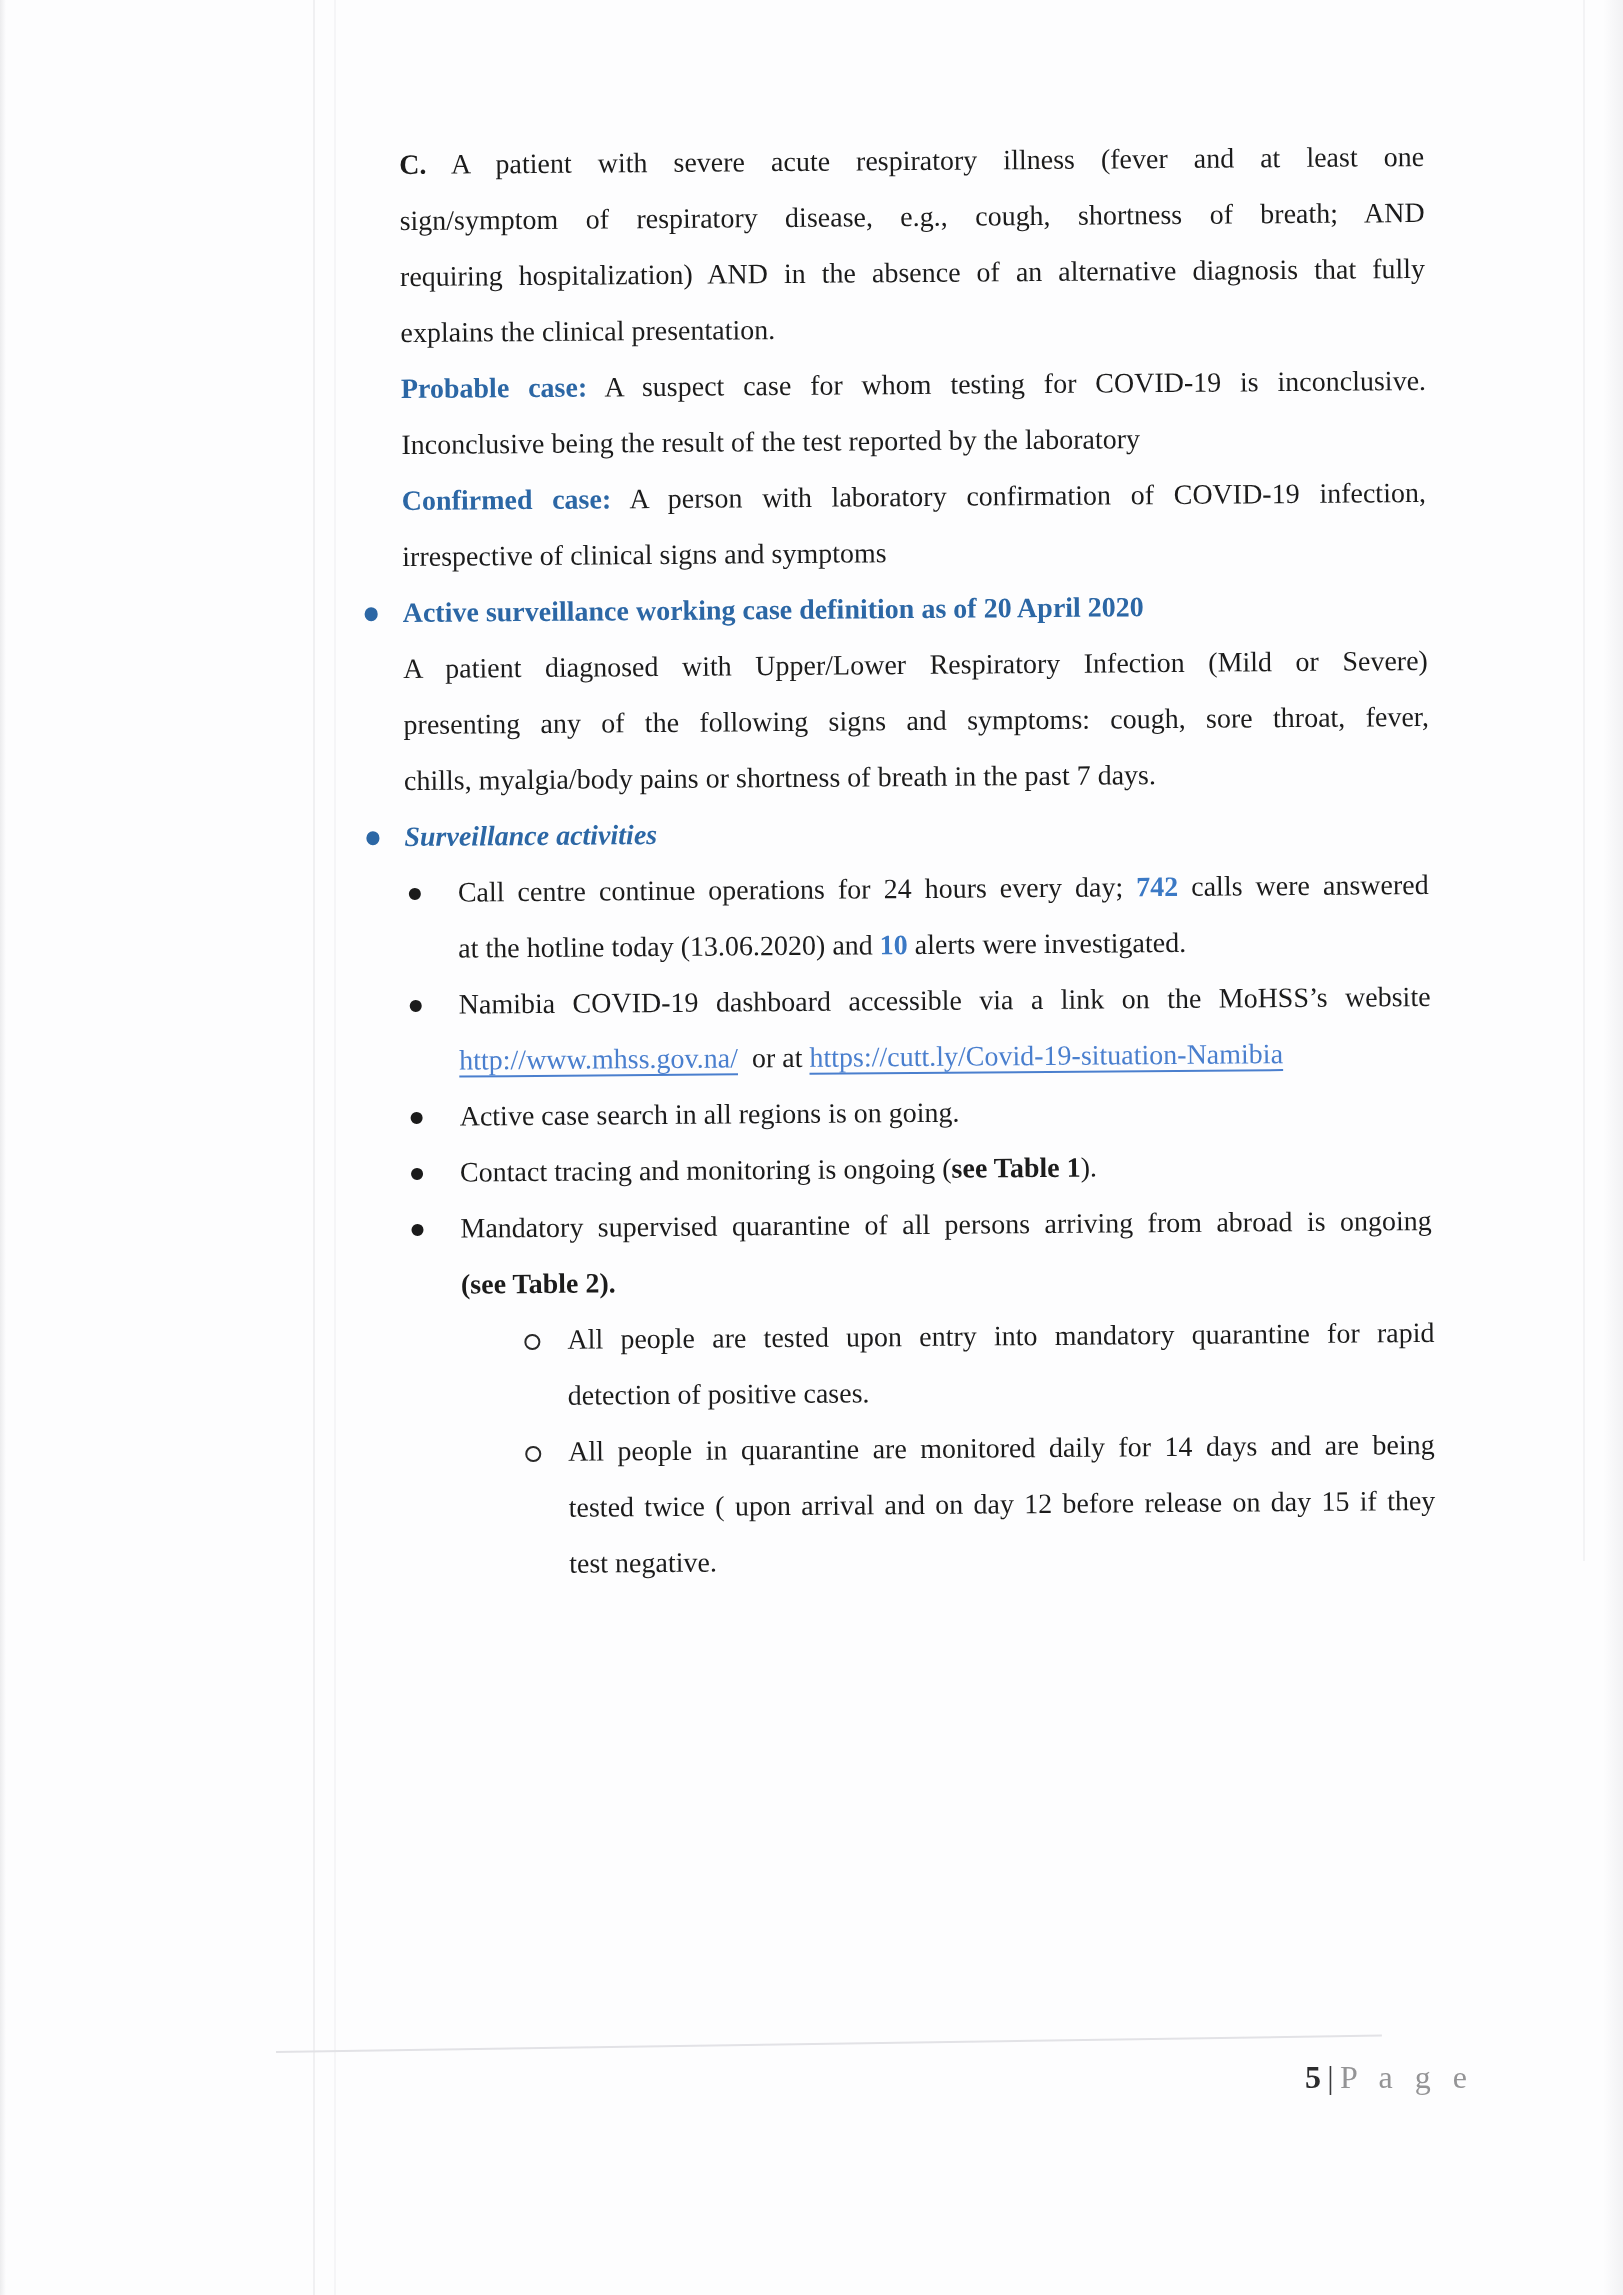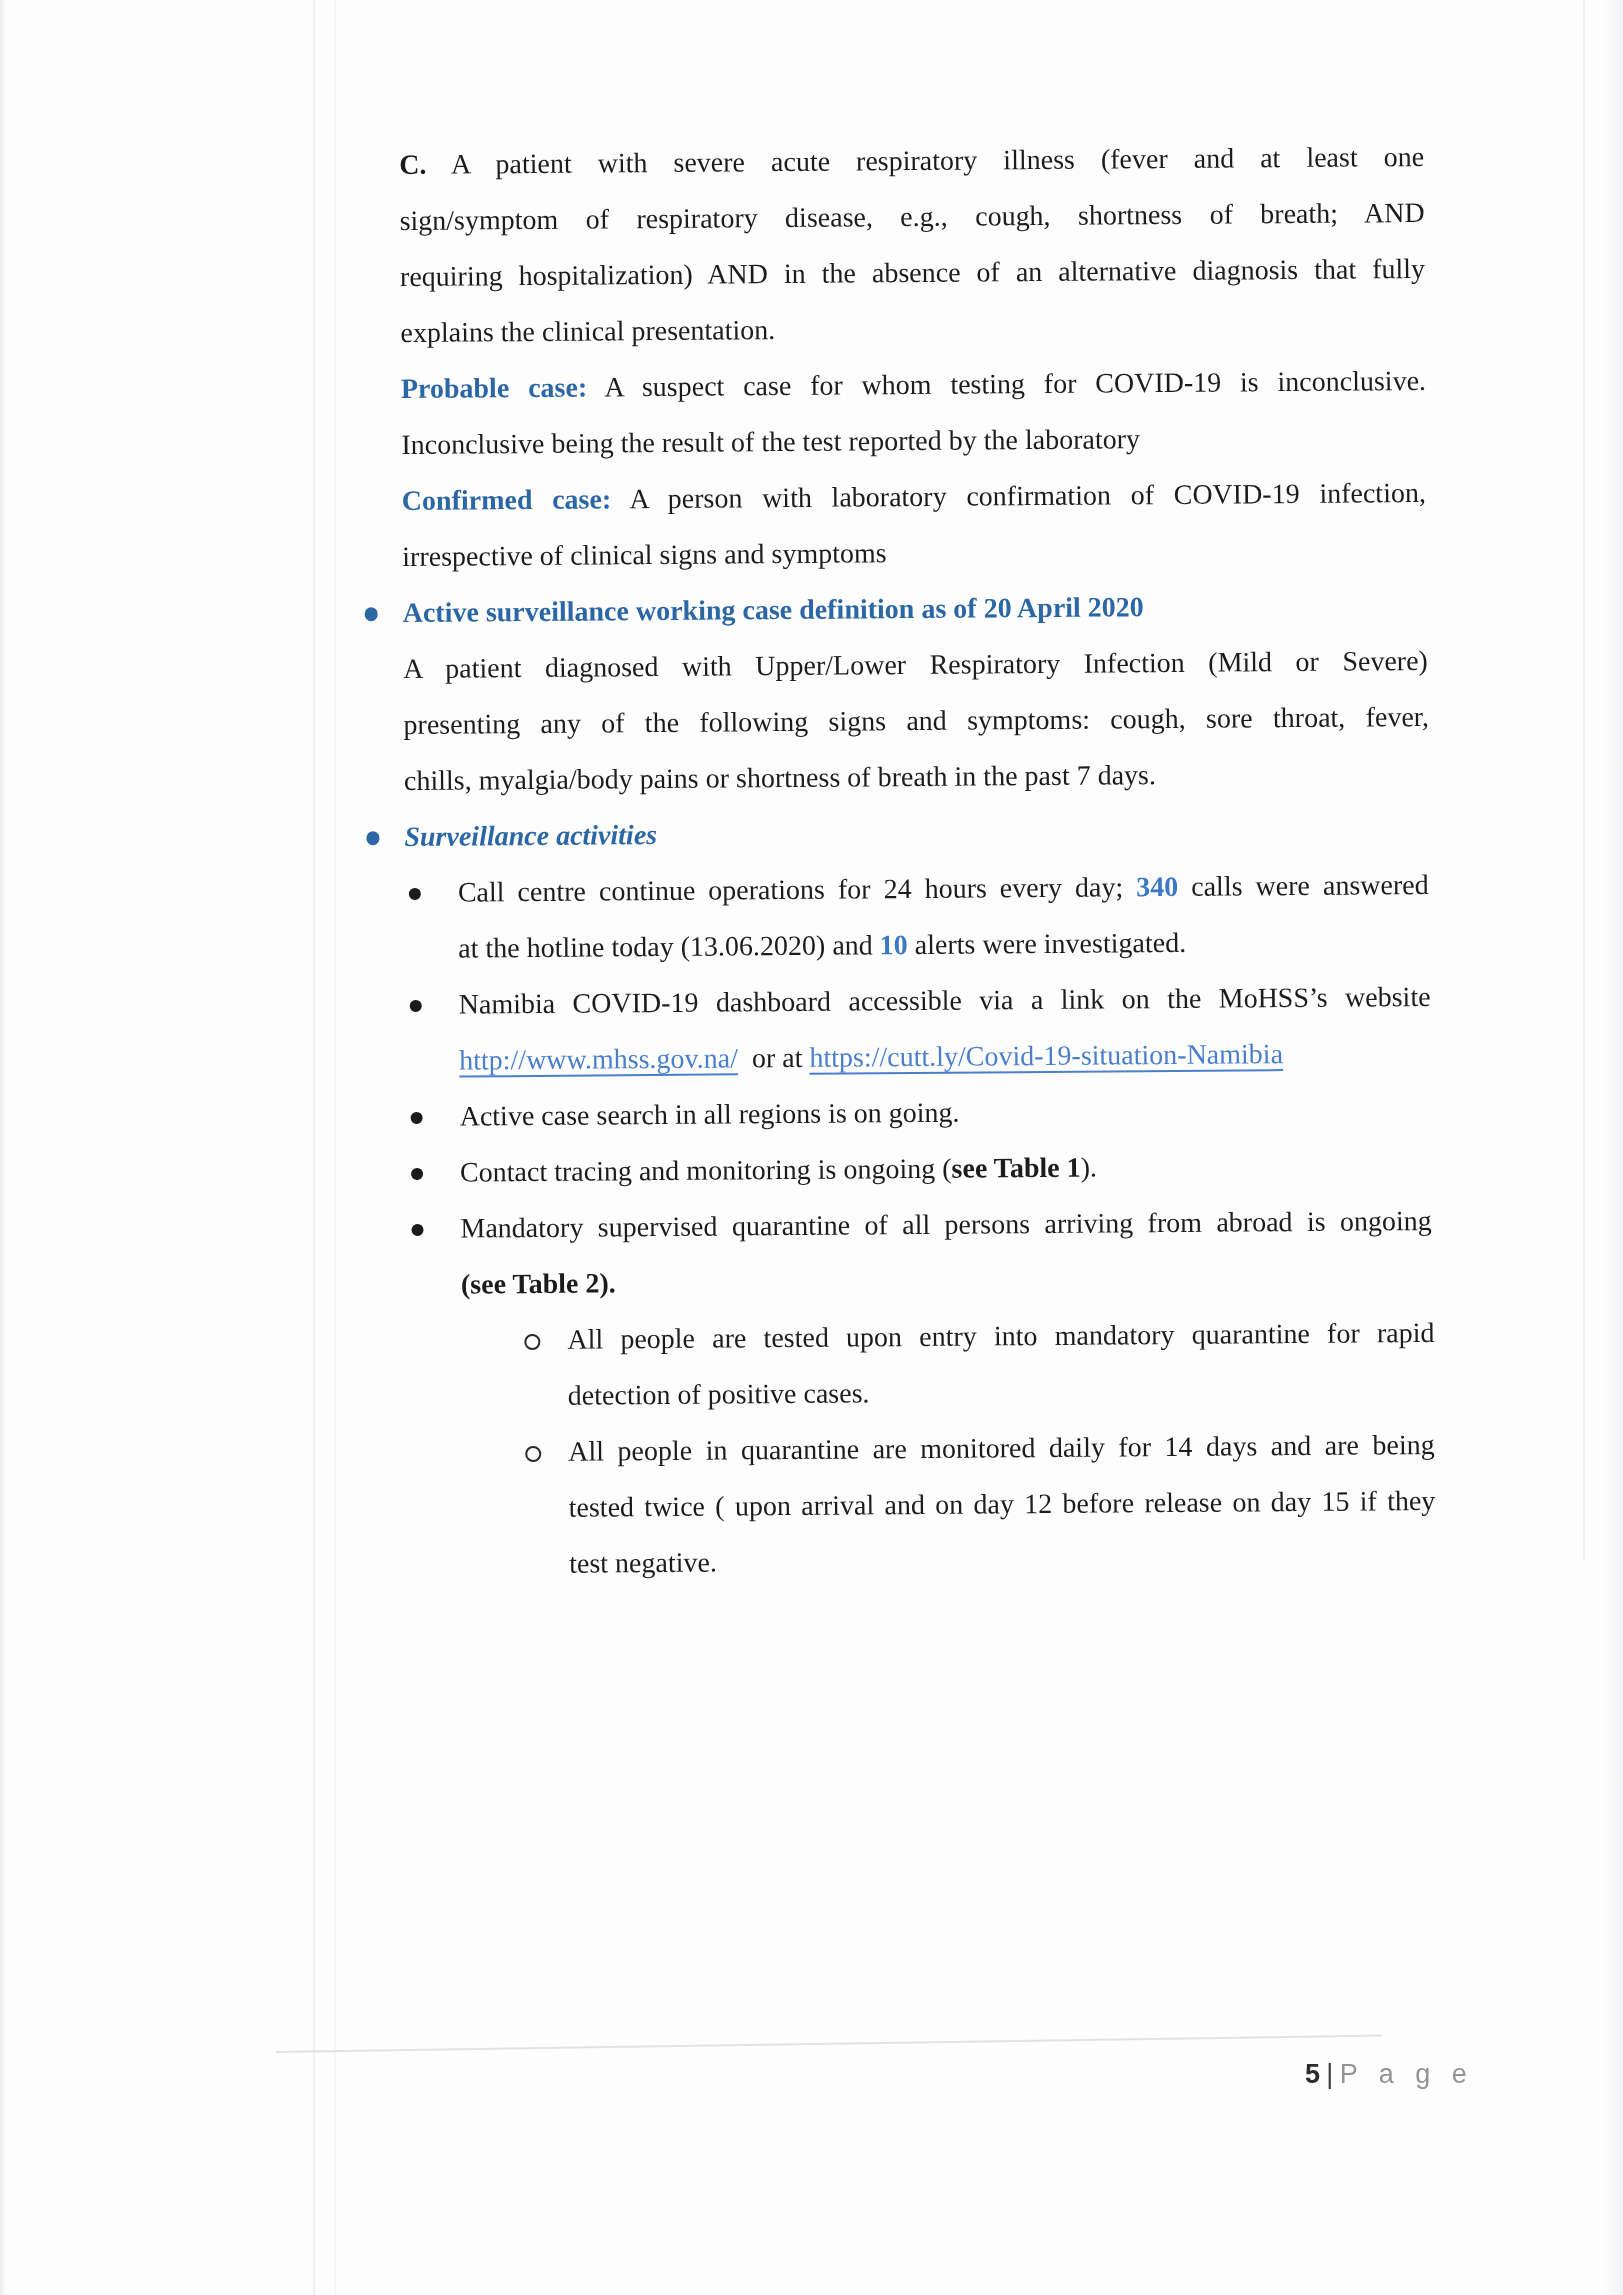--- a/index.html
+++ b/index.html
@@ -35,22 +35,22 @@
   .s-blue-bold-italic{color:var(--heading-blue,#2c67a5);font-weight:700;font-style:italic;}
   .s-accent{color:var(--accent-blue,#3b79c5);font-weight:700;}
   .s-link{color:var(--link-blue,#4a7fce);text-decoration:underline;text-decoration-thickness:2px;text-underline-offset:5.5px;cursor:pointer;}
 
   .footer-rule{
     position:absolute;left:276px;top:2051px;width:1106px;height:1.6px;
     background:#e2e2e6;transform:rotate(-0.85deg);transform-origin:0 50%;
   }
   .footer{
     position:absolute;left:1305px;top:2059px;
-    font-family:Liberation Sans, sans-serif;
-    font-size:27px;color:#8e8e90;white-space:nowrap;
+    font-family:Liberation Serif, serif;
+    font-size:32px;color:#8e8e90;white-space:nowrap;
   }
   .footer .num{color:#2c2c2e;font-weight:600;letter-spacing:1.6px;}
   .footer .sep{color:#3a3a3c;font-weight:400;margin:0 6.3px 0 4.7px;}
   .footer .lbl{color:#949496;letter-spacing:7px;font-weight:400;}
 </style>
 </head>
 <body>
 
 <div class="scan-edge-left"></div>
 <div class="scan-line-a"></div>
@@ -65,21 +65,21 @@
     <div class="line" style="top: 168px; left: 0px; width: 1033px;"><span class="txt"><span>explains the clinical presentation.</span></span></div>
     <div class="line" style="top: 224px; left: 0px; width: 1033px;"><span class="txt" style="word-spacing: 11.8px;"><span class="s-blue-bold">Probable case:</span><span> A suspect case for whom testing for COVID-19 is inconclusive.</span></span></div>
     <div class="line" style="top: 280px; left: 0px; width: 1033px;"><span class="txt"><span>Inconclusive being the result of the test reported by the laboratory</span></span></div>
     <div class="line" style="top: 336px; left: 0px; width: 1033px;"><span class="txt" style="word-spacing: 12.7px;"><span class="s-blue-bold">Confirmed case:</span><span> A person with laboratory confirmation of COVID-19 infection,</span></span></div>
     <div class="line" style="top: 392px; left: 0px; width: 1033px;"><span class="txt"><span>irrespective of clinical signs and symptoms</span></span></div>
     <div class="line" style="top: 448px; left: 0px; width: 1033px;"><span class="marker m-blue-dot"></span><span class="txt"><span class="s-blue-bold">Active surveillance working case definition as of 20 April 2020</span></span></div>
     <div class="line" style="top: 504px; left: 0px; width: 1033px;"><span class="txt" style="word-spacing: 16.5px;"><span>A patient diagnosed with Upper/Lower Respiratory Infection (Mild or Severe)</span></span></div>
     <div class="line" style="top: 560px; left: 0px; width: 1033px;"><span class="txt" style="word-spacing: 13.3px;"><span>presenting any of the following signs and symptoms: cough, sore throat, fever,</span></span></div>
     <div class="line" style="top: 616px; left: 0px; width: 1033px;"><span class="txt"><span>chills, myalgia/body pains or shortness of breath in the past 7 days.</span></span></div>
     <div class="line" style="top: 672px; left: 0px; width: 1033px;"><span class="marker m-blue-dot"></span><span class="txt"><span class="s-blue-bold-italic">Surveillance activities</span></span></div>
-    <div class="line" style="top: 728px; left: 53px; width: 980px;"><span class="marker m-black-dot"></span><span class="txt" style="word-spacing: 6px;"><span>Call centre continue operations for 24 hours every day; </span><span class="s-accent">340</span><span> calls were answered</span></span></div>
+    <div class="line" style="top: 728px; left: 53px; width: 980px;"><span class="marker m-black-dot"></span><span class="txt" style="word-spacing: 6px;"><span>Call centre continue operations for 24 hours every day; </span><span class="s-accent">742</span><span> calls were answered</span></span></div>
     <div class="line" style="top: 784px; left: 53px; width: 980px;"><span class="txt"><span>at the hotline today (13.06.2020) and </span><span class="s-accent">10</span><span> alerts were investigated.</span></span></div>
     <div class="line" style="top: 840px; left: 53px; width: 980px;"><span class="marker m-black-dot"></span><span class="txt" style="word-spacing: 10.4px;"><span>Namibia COVID-19 dashboard accessible via a link on the MoHSS’s website</span></span></div>
     <div class="line" style="top: 896px; left: 53px; width: 980px;"><span class="txt"><span class="s-link">http://www.mhss.gov.na/</span><span>&nbsp; or at </span><span class="s-link">https://cutt.ly/Covid-19-situation-Namibia</span></span></div>
     <div class="line" style="top: 952px; left: 53px; width: 980px;"><span class="marker m-black-dot"></span><span class="txt"><span>Active case search in all regions is on going.</span></span></div>
     <div class="line" style="top: 1008px; left: 53px; width: 980px;"><span class="marker m-black-dot"></span><span class="txt"><span>Contact tracing and monitoring is ongoing (</span><span class="s-bold">see Table 1</span><span>).</span></span></div>
     <div class="line" style="top: 1064px; left: 53px; width: 980px;"><span class="marker m-black-dot"></span><span class="txt" style="word-spacing: 7.4px;"><span>Mandatory supervised quarantine of all persons arriving from abroad is ongoing</span></span></div>
     <div class="line" style="top: 1120px; left: 53px; width: 980px;"><span class="txt"><span class="s-bold">(see Table 2).</span></span></div>
     <div class="line" style="top: 1176px; left: 159px; width: 875px;"><span class="marker m-circle"></span><span class="txt" style="word-spacing: 10.2px;"><span>All people are tested upon entry into mandatory quarantine for rapid</span></span></div>
     <div class="line" style="top: 1232px; left: 159px; width: 875px;"><span class="txt"><span>detection of positive cases.</span></span></div>
     <div class="line" style="top: 1288px; left: 159px; width: 875px;"><span class="marker m-circle"></span><span class="txt" style="word-spacing: 6.5px;"><span>All people in quarantine are monitored daily for 14 days and are being</span></span></div>

